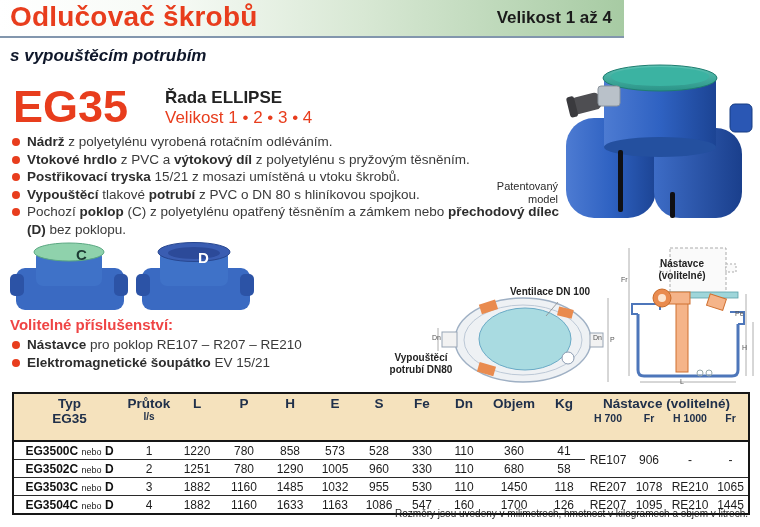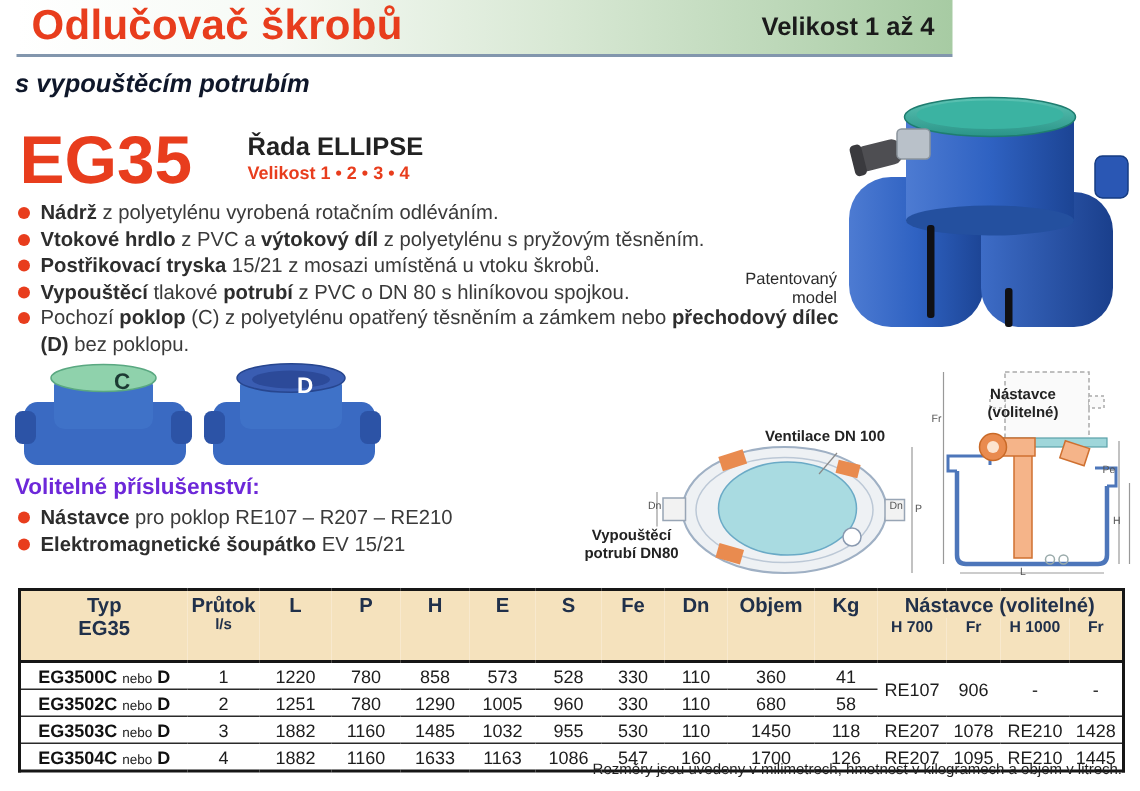--- a/index.html
+++ b/index.html
@@ -1,53 +1,53 @@
 <!DOCTYPE html>
 <html><head>
 <meta charset="utf-8">
 <style>
   * { margin:0; padding:0; box-sizing:border-box; }
   html,body { background:#fff; }
   body { font-family:"Liberation Sans", sans-serif; color:#3a3a3a; }
   #page { position:relative; width:760px; height:527px; background:#fff; overflow:hidden; }
 
   
-  .header-bar { position:absolute; left:11px; top:0; width:624px; height:38px;
+  .header-bar { position:absolute; left:0; top:0; width:624px; height:38px;
     background:linear-gradient(90deg,#ffffff 0%,#f6faf5 28%,#d8e8d4 58%,#a7cba3 100%);
     border-bottom:2px solid #8296ad; display:flex; align-items:center; justify-content:space-between; }
   .header-title { font-size:28px; font-weight:bold; color:#e83d1d; padding:0 0 2px 10px; letter-spacing:0.2px; }
   .header-badge { font-size:17px; font-weight:bold; color:#1b1b1b; padding-right:12px; }
 
   .subtitle { position:absolute; left:10px; top:46px; font-size:17px; font-style:italic; font-weight:bold; color:#0f172a; }
 
   .model-code { position:absolute; left:13px; top:84px; font-size:45px; font-weight:bold; color:#e83d1d; line-height:1; }
   .series-block { position:absolute; left:165px; top:88px; line-height:1.2; }
   .series-name { font-size:17px; font-weight:bold; color:#222; }
-  .series-sizes { font-size:12px; font-weight:bold; color:#e83d1d; }
+  .series-sizes { font-size:17px; font-weight:normal; color:#e83d1d; }
 
   
   .features { position:absolute; left:10px; top:133px; width:552px; }
   .bullet-item { display:flex; font-size:13.5px; line-height:17.5px; color:#3a3a3a; }
   .dot { flex:0 0 8px; width:8px; height:8px; border-radius:50%; background:#e83d1d; margin:5px 7px 0 2px; }
   .bullet-text .b { font-weight:bold; color:#2d2d2d; }
 
   
   .photo-main { position:absolute; left:552px; top:42px; width:208px; height:176px; }
   .photo-caption { position:absolute; left:484px; top:180px; width:74px; text-align:right;
     font-size:11px; color:#2b2b2b; line-height:1.15; }
 
   
   .photo-lids { position:absolute; left:10px; top:238px; width:252px; height:74px; }
   .lid-letter { position:absolute; font-size:15px; font-weight:bold; }
   .lid-letter.c { left:66px; top:8px; color:#1c3a33; }
   .lid-letter.d { left:188px; top:11px; color:#ffffff; }
 
   
   .accessories { position:absolute; left:10px; top:316px; width:360px; }
-  .acc-heading { font-size:15px; font-weight:bold; color:#6d28d9; margin-bottom:3px; }
+  .acc-heading { font-size:15px; font-weight:bold; color:#ef4444; margin-bottom:3px; }
   .acc-item { display:flex; font-size:13.5px; line-height:18px; color:#3a3a3a; }
   .acc-item .b { font-weight:bold; color:#2d2d2d; }
 
   
   .diagram { position:absolute; left:378px; top:236px; width:382px; height:152px; }
   .diagram svg { position:absolute; left:0; top:0; }
   .diag-label { position:absolute; font-size:10px; color:#222; font-weight:bold; line-height:1.15; }
   .lbl-nastavce { left:258px; top:22px; width:92px; text-align:center; }
   .lbl-ventilace { left:112px; top:50px; width:120px; text-align:center; }
   .lbl-vypousteci { left:0px; top:116px; width:86px; text-align:center; }
@@ -331,21 +331,21 @@
           <td>1485</td>
           <td>1032</td>
           <td>955</td>
           <td>530</td>
           <td>110</td>
           <td>1450</td>
           <td>118</td>
           <td>RE207</td>
           <td>1078</td>
           <td>RE210</td>
-          <td>1428</td>
+          <td>1065</td>
         </tr>
         <tr>
           <td class="typ">
             <span class="typ-name">EG3504C</span>
             <span class="typ-nebo">nebo</span>
             <span class="typ-d">D</span>
           </td>
           <td>4</td>
           <td>1882</td>
           <td>1160</td>

